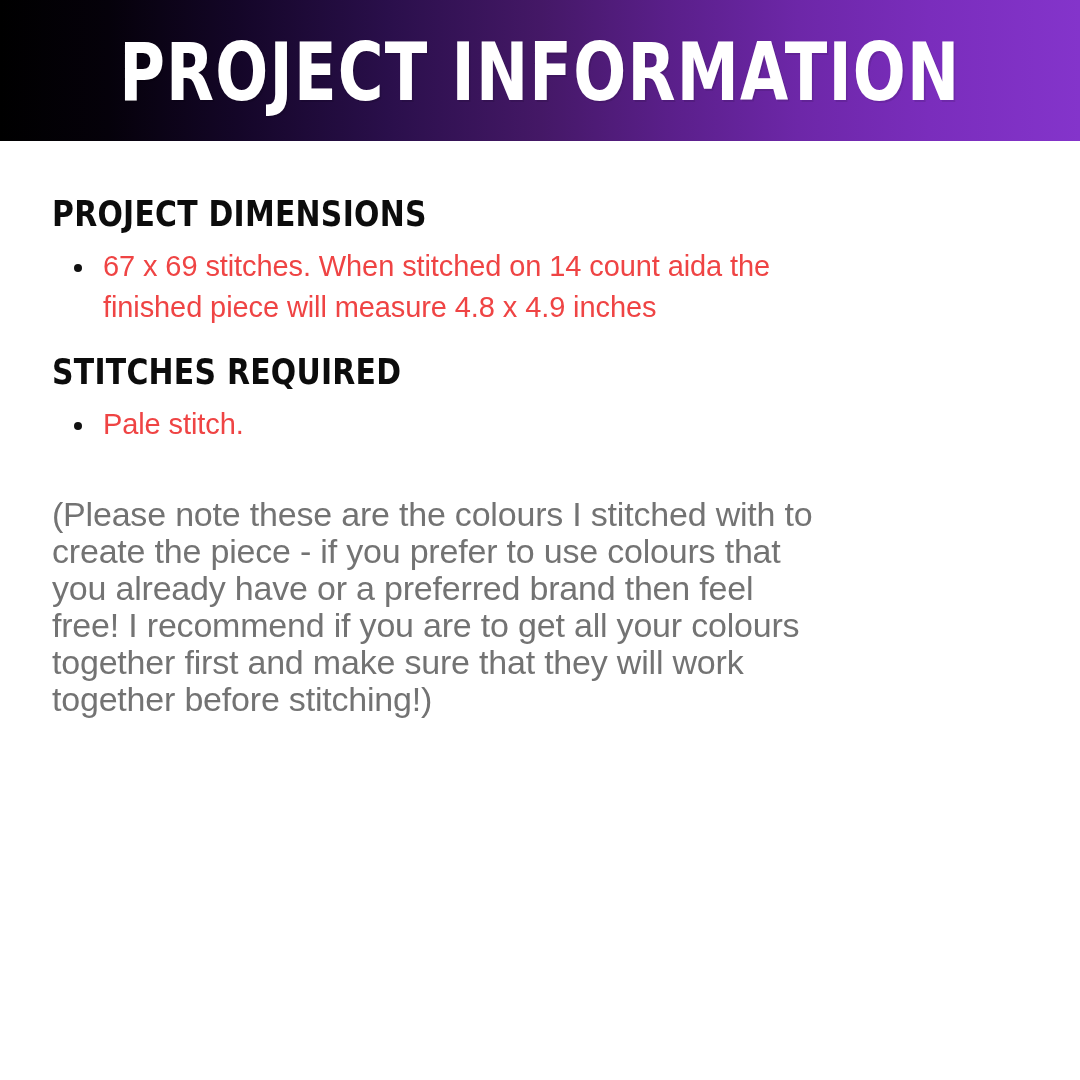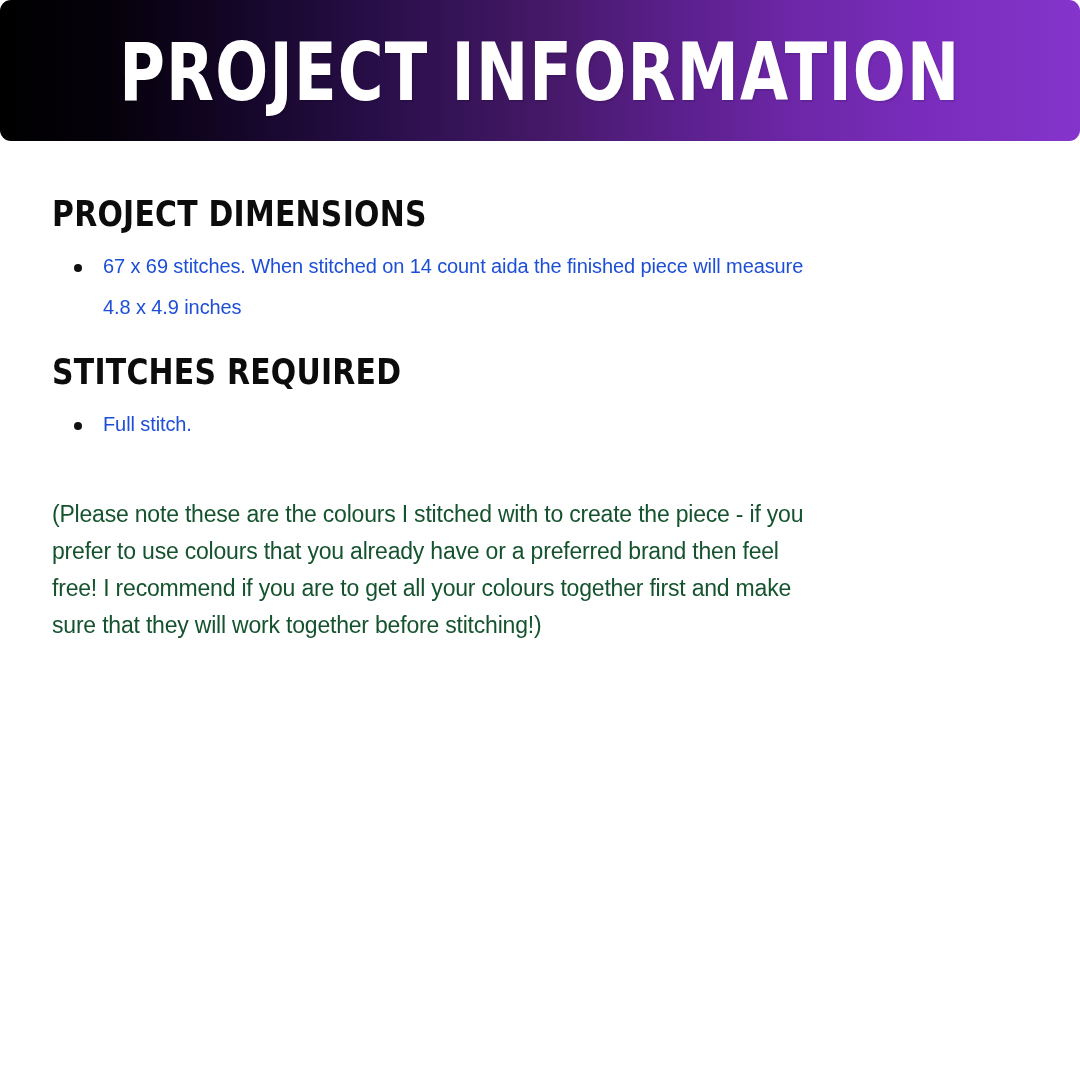--- a/index.html
+++ b/index.html
@@ -36,21 +36,20 @@
         #2a0f4b 36%,
         #441866 50%,
         #5a1f8a 62%,
         #6d27a8 74%,
         #7a2dbc 86%,
         #8434cb 100%);
     display: flex;
     align-items: center;
     justify-content: center;
     overflow: hidden;
-    border-radius: 11px;
   }
 
   .header-title {
     color: #ffffff;
     font-family: "DejaVu Sans", sans-serif;
     font-weight: 700;
     font-size: 78px;
     line-height: 1;
     letter-spacing: 1.5px;
     transform: scaleX(0.80) scaleY(1.03);
@@ -90,44 +89,44 @@
 
   .bullet-list {
     list-style: none;
     margin: 0;
     padding: 0;
   }
 
   .bullet-item {
     position: relative;
     padding-left: 51px;
-    color: #1d4ed8;
+    color: #ef4444;
     font-family: "Liberation Sans", sans-serif;
     font-weight: 400;
-    font-size: 20px;
+    font-size: 29px;
     line-height: 41px;
     letter-spacing: -0.1px;
   }
 
   .bullet-item::before {
     content: "";
     position: absolute;
     left: 22px;
     top: 18px;
     width: 8px;
     height: 8px;
     border-radius: 50%;
     background: #111111;
   }
 
   .note-paragraph {
-    color: #14532d;
+    color: #737373;
     font-family: "Liberation Sans", sans-serif;
     font-weight: 400;
-    font-size: 23px;
+    font-size: 34px;
     line-height: 37px;
     letter-spacing: -0.2px;
     margin: 0;
     max-width: 985px;
   }
 
   
   .sec-dimensions   { margin-top: 55px; }
   .sec-dimensions .bullet-list { margin-top: 14px; }
 
@@ -154,21 +153,21 @@
     <section class="section sec-dimensions">
       <h2 class="section-heading">PROJECT DIMENSIONS</h2>
       <ul class="bullet-list">
         <li class="bullet-item">67 x 69 stitches. When stitched on 14 count aida the finished piece will measure 4.8 x 4.9 inches</li>
       </ul>
     </section>
 
     <section class="section sec-stitches">
       <h2 class="section-heading">STITCHES REQUIRED</h2>
       <ul class="bullet-list">
-        <li class="bullet-item">Full stitch.</li>
+        <li class="bullet-item">Pale stitch.</li>
       </ul>
     </section>
 
 
     <p class="note-paragraph sec-note">(Please note these are the colours I stitched with to create the piece - if you prefer to use colours that you already have or a preferred brand then feel free! I recommend if you are to get all your colours together first and make sure that they will work together before stitching!)</p>
 
   </div>
 
 </div>
 

